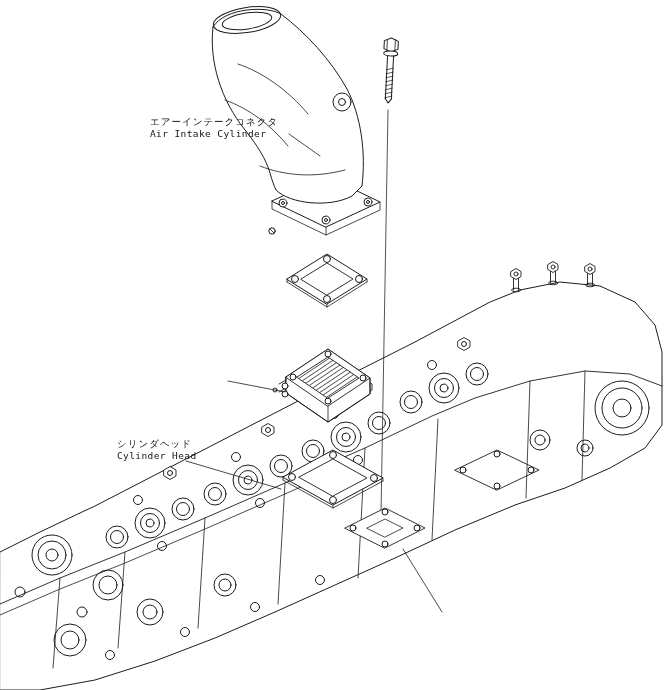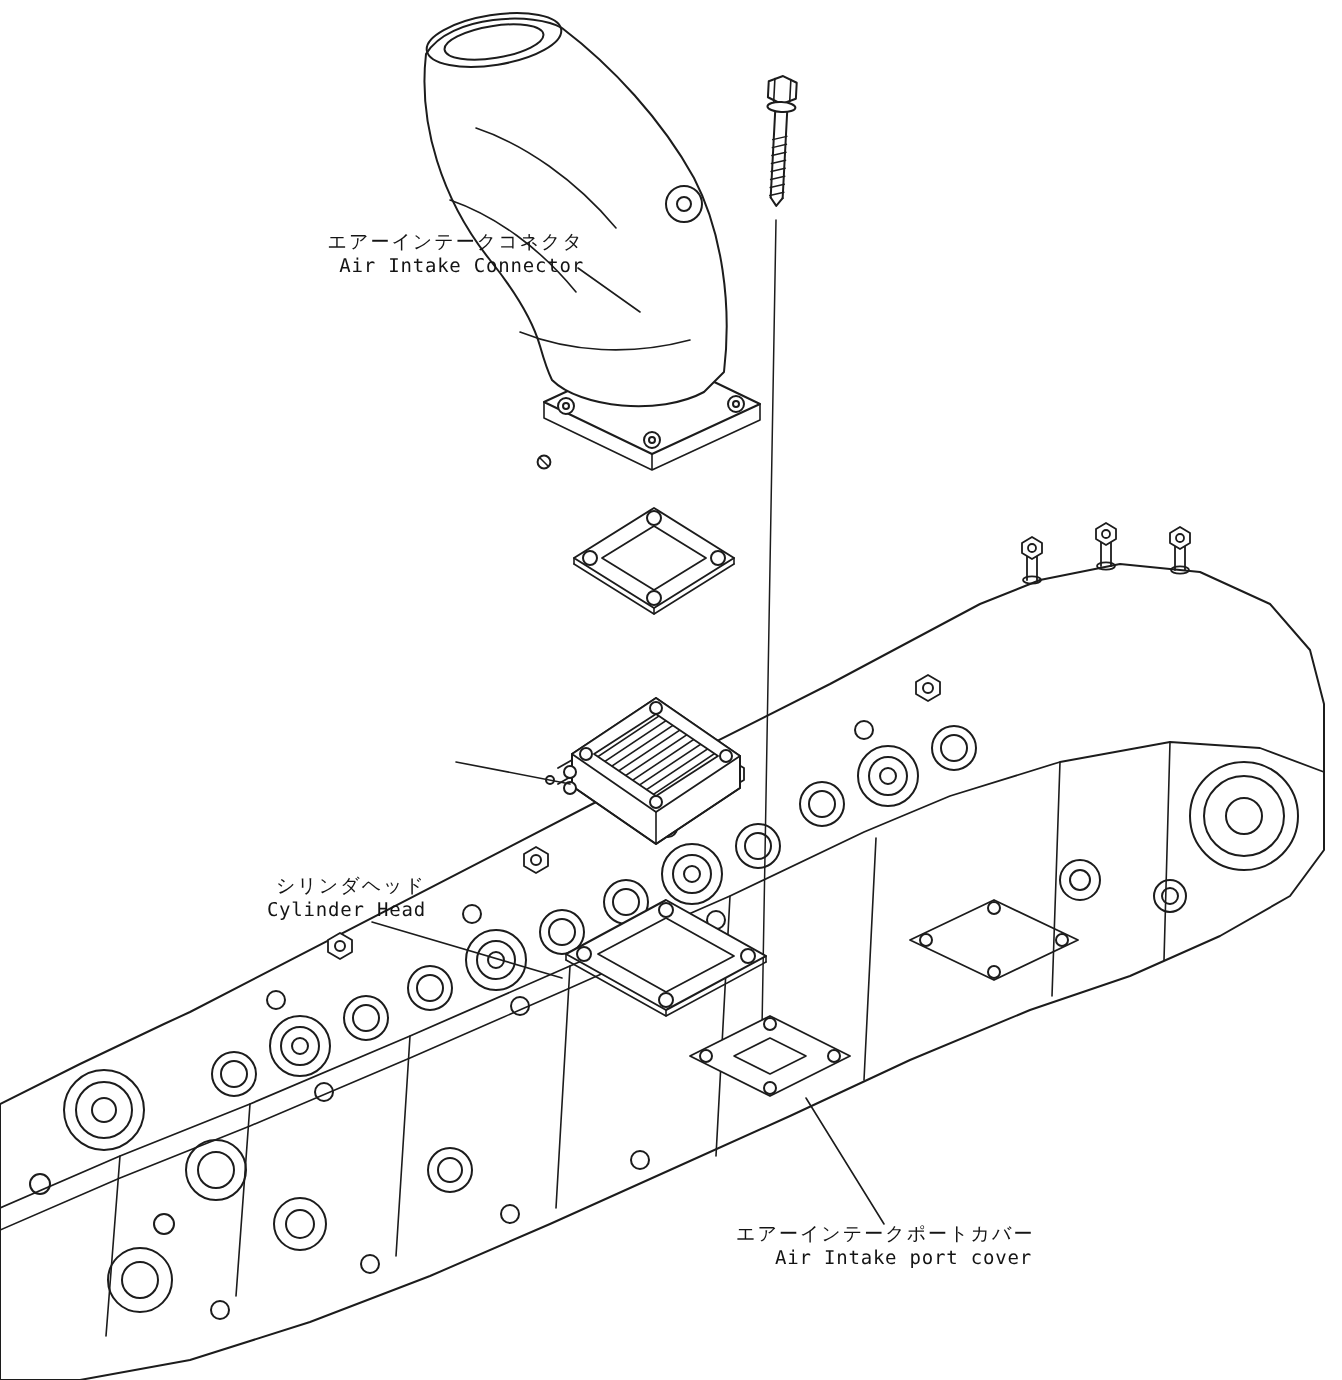--- a/index.html
+++ b/index.html
@@ -1,19 +1,19 @@
 <!DOCTYPE html>
 <html><head>
 <meta charset="utf-8">
 <style>
   html,body{margin:0;padding:0;background:#fff;}
   .page{position:relative;width:671px;height:690px;background:#ffffff;overflow:hidden;
         font-family:"DejaVu Sans Mono","Liberation Mono",monospace;}
   .drawing{position:absolute;left:0;top:0;}
-  .callout{position:absolute;text-align:right;color:#141414;font-size:9.5px;line-height:1.3;}
+  .callout{position:absolute;text-align:left;color:#141414;font-size:9.5px;line-height:1.3;}
   .callout .jp{display:block;letter-spacing:1px;white-space:nowrap;}
   .callout .en{display:block;letter-spacing:.4px;white-space:nowrap;}
 </style>
 </head>
 <body>
 
 <div class="page">
 
   <svg class="drawing" width="671" height="690" viewBox="0 0 671 690" xmlns="http://www.w3.org/2000/svg">
     <defs>
@@ -226,26 +226,22 @@
         <path d="M289,134 L320,156"></path>
         <path d="M186,461 L281,489"></path>
         <path d="M228,381 L285,392"></path>
         <path d="M442,612 L403,549"></path>
       </g>
     </g>
   </svg>
 
   <div class="callout" style="left:150px;top:116px;width:142px;">
     <span class="jp">エアーインテークコネクタ</span>
-    <span class="en">Air Intake Connector</span>
+    <span class="en">Air Intake Cylinder</span>
   </div>
 
   <div class="callout" style="left:117px;top:438px;width:96px;">
     <span class="jp">シリンダヘッド</span>
     <span class="en">Cylinder Head</span>
   </div>
 
-  <div class="callout" style="left:368px;top:612px;width:148px;">
-    <span class="jp">エアーインテークポートカバー</span>
-    <span class="en">Air Intake port cover</span>
-  </div>
 
 </div>
 
 </body></html>

